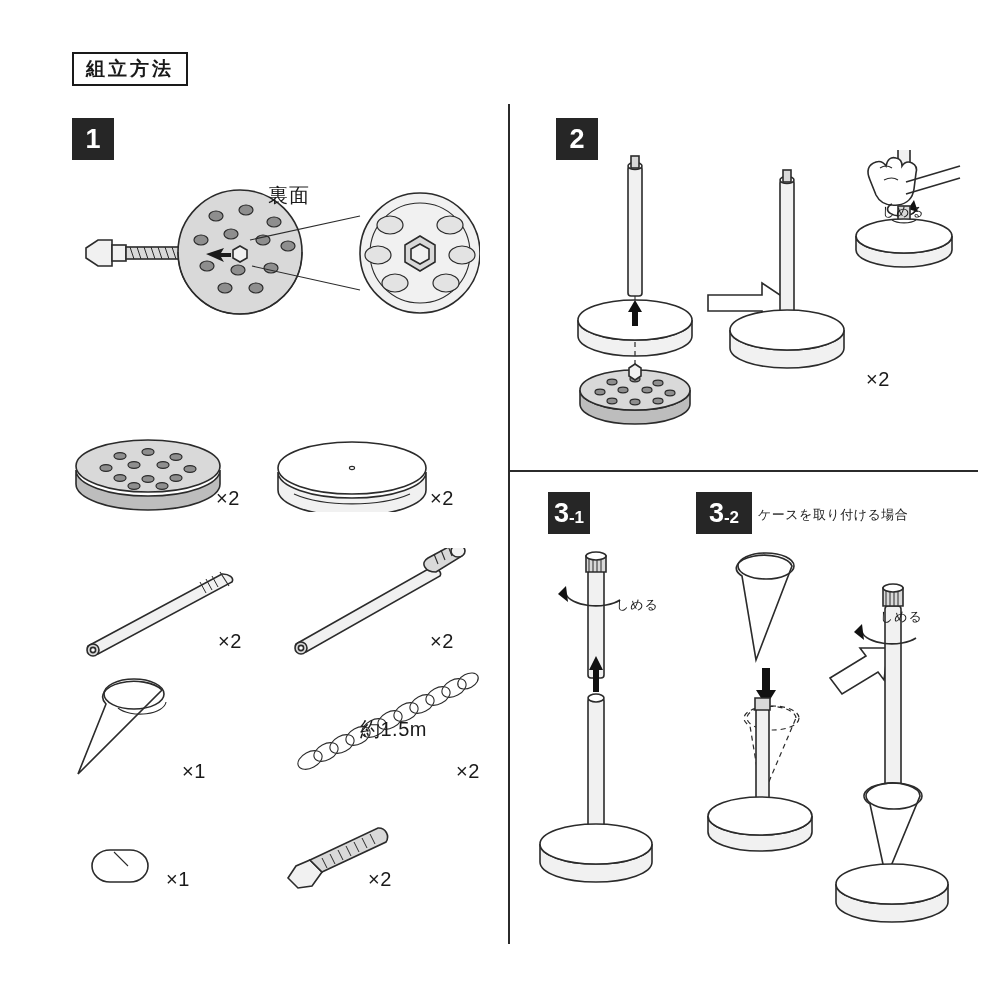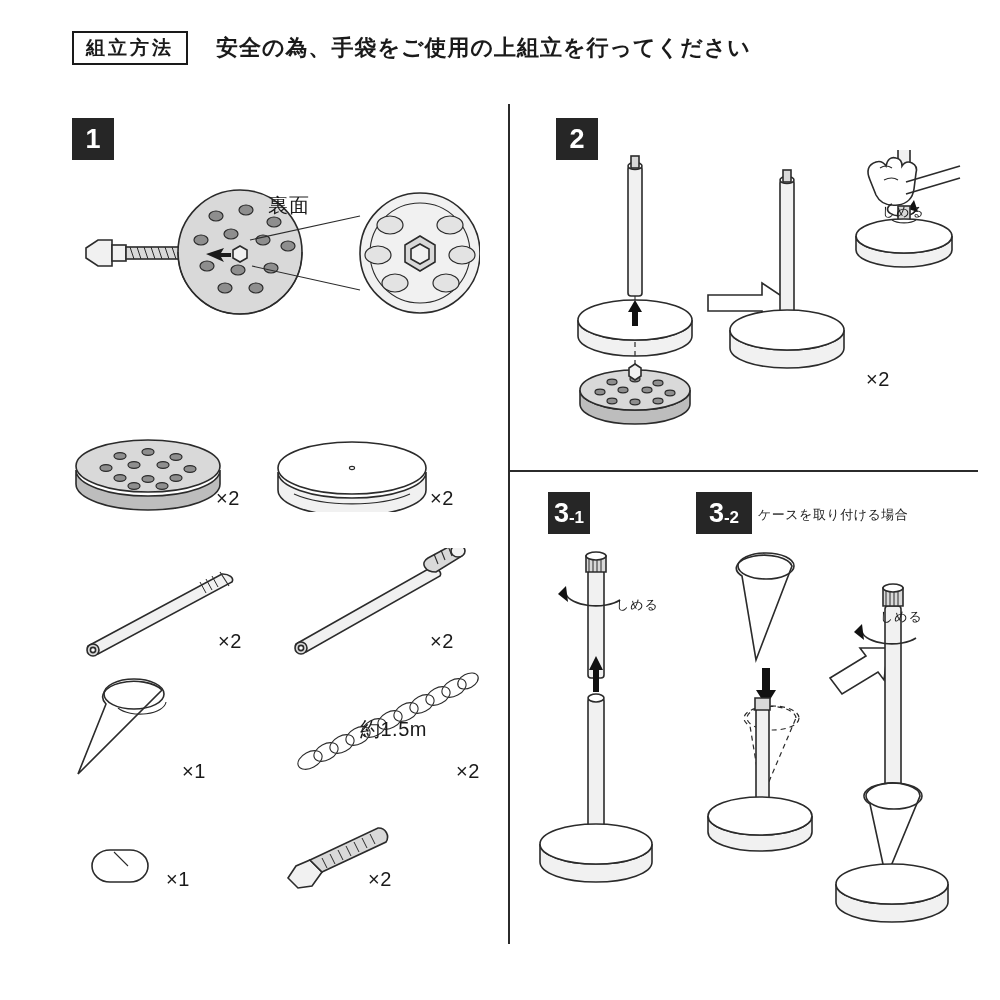--- a/index.html
+++ b/index.html
@@ -18,21 +18,21 @@
   .page {
     position: absolute;
     left: 0; top: 0;
     width: 1000px; height: 1000px;
     background: #fff;
   }
 
   
   .header {
     position: absolute;
-    left: 72px; top: 31px;
+    left: 72px; top: 52px;
     display: flex;
     align-items: center;
     gap: 28px;
   }
   .header-badge {
     border: 2px solid #1a1a1a;
     padding: 5px 12px 6px 12px;
     font-size: 19px;
     letter-spacing: 3px;
     font-weight: 700;
@@ -121,21 +121,20 @@
   .arrowblk { fill: #111; }
   .dash { fill:none; stroke:#2b2b2b; stroke-width:1.2; stroke-dasharray: 5 4; }
 </style>
 </head>
 <body>
 
 <div class="page">
 
   <div class="header">
     <div class="header-badge">組立方法</div>
-    <div class="header-note">安全の為、手袋をご使用の上組立を行ってください</div>
   </div>
 
   <div class="divider-v"></div>
   <div class="divider-h"></div>
 
   <div class="chip" style="left:72px; top:118px;">
     <span>1</span>
   </div>
 
   <svg class="svg-abs" style="left:60px; top:170px;" width="420" height="160" viewBox="0 0 420 160">
@@ -193,21 +192,21 @@
         <ellipse cx="390" cy="55" rx="13" ry="9"></ellipse>
         <ellipse cx="318" cy="85" rx="13" ry="9"></ellipse>
         <ellipse cx="402" cy="85" rx="13" ry="9"></ellipse>
         <ellipse cx="335" cy="113" rx="13" ry="9"></ellipse>
         <ellipse cx="386" cy="113" rx="13" ry="9"></ellipse>
       </g>
       <path class="fill-md" d="M360 66 L375 75 L375 92 L360 101 L345 92 L345 75 Z"></path>
       <path class="fill-lt" d="M360 74 L369 79 L369 89 L360 94 L351 89 L351 79 Z"></path>
     </g>
   </svg>
-  <div class="lbl big" style="left:268px; top:192px;">裏面</div>
+  <div class="lbl big" style="left:268px; top:182px;">裏面</div>
 
   <svg class="svg-abs" style="left:68px; top:424px;" width="160" height="90" viewBox="0 0 160 90">
     <path class="fill-dk" d="M8 46 a72 26 0 0 0 144 0 l0 14 a72 26 0 0 1 -144 0 Z"></path>
     <ellipse class="fill-md" cx="80" cy="42" rx="72" ry="26"></ellipse>
     <g>
       <ellipse class="hole" cx="52" cy="32" rx="6" ry="3.4"></ellipse>
       <ellipse class="hole" cx="80" cy="28" rx="6" ry="3.4"></ellipse>
       <ellipse class="hole" cx="108" cy="33" rx="6" ry="3.4"></ellipse>
       <ellipse class="hole" cx="38" cy="44" rx="6" ry="3.4"></ellipse>
       <ellipse class="hole" cx="66" cy="41" rx="6" ry="3.4"></ellipse>

